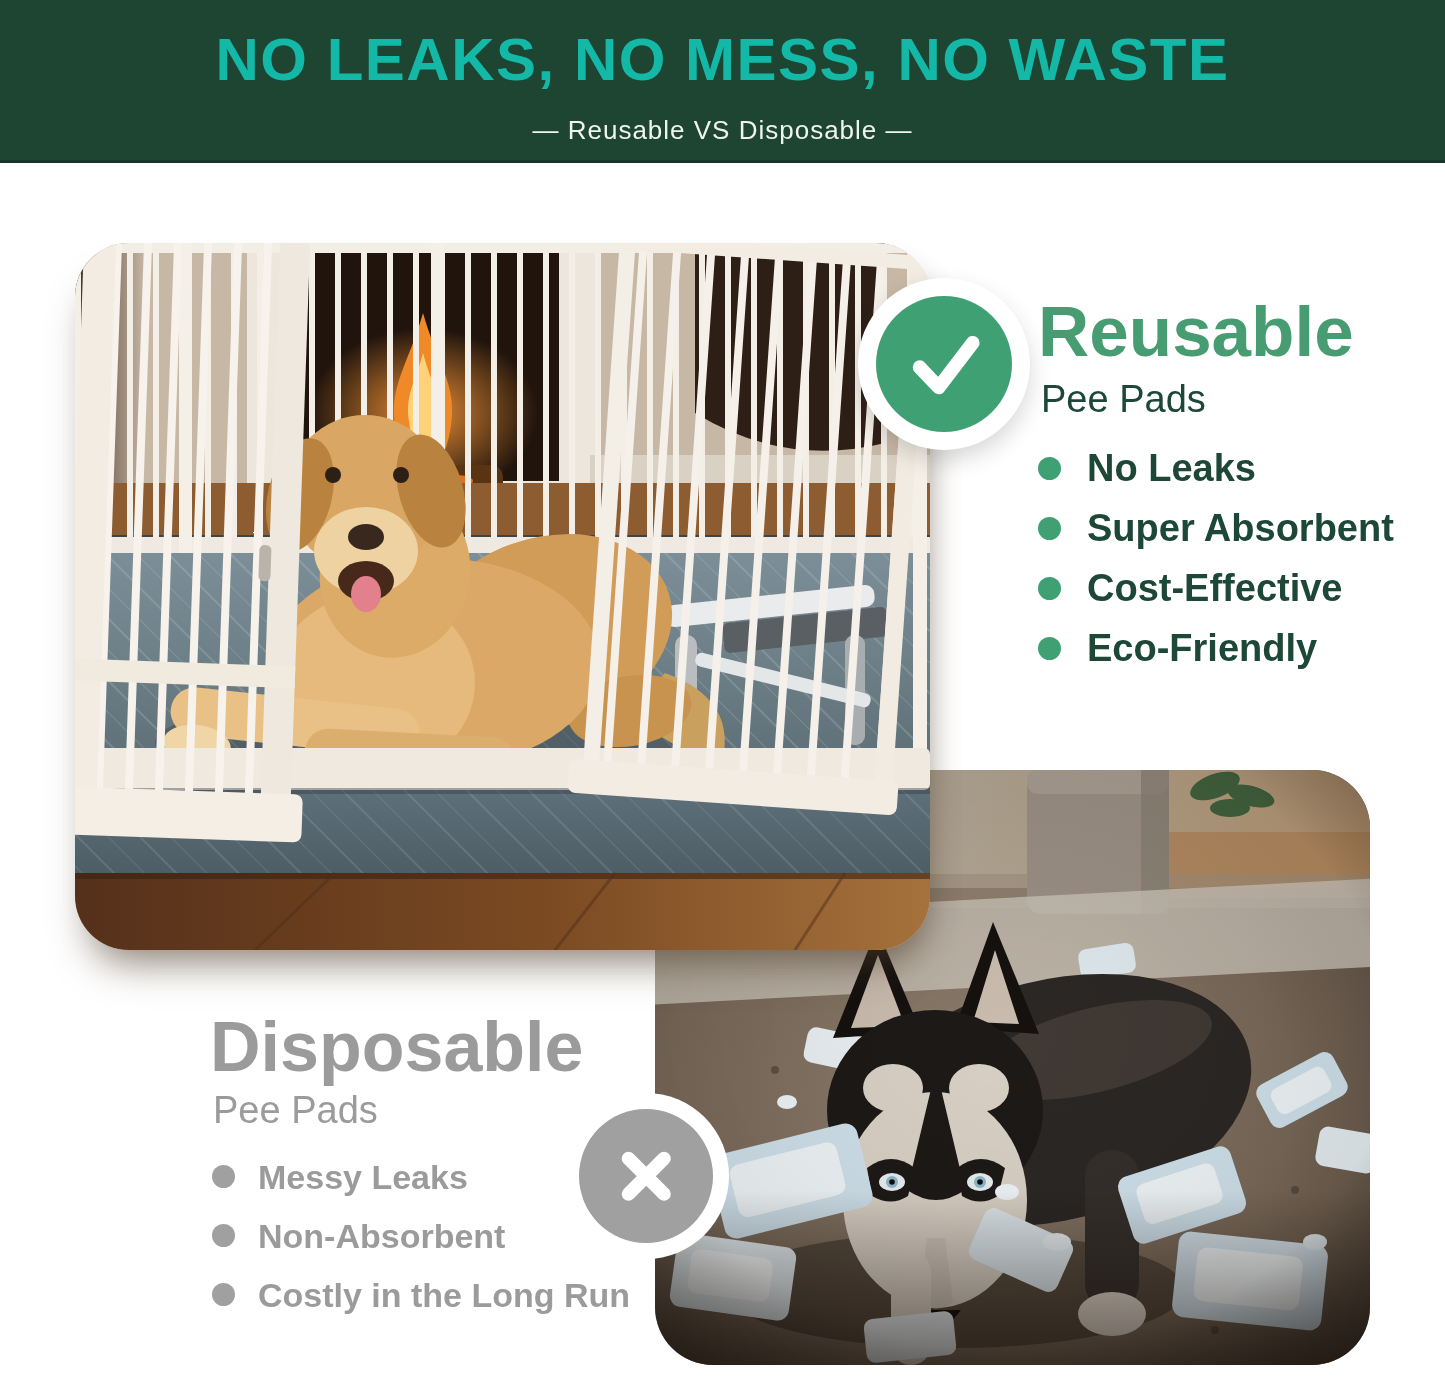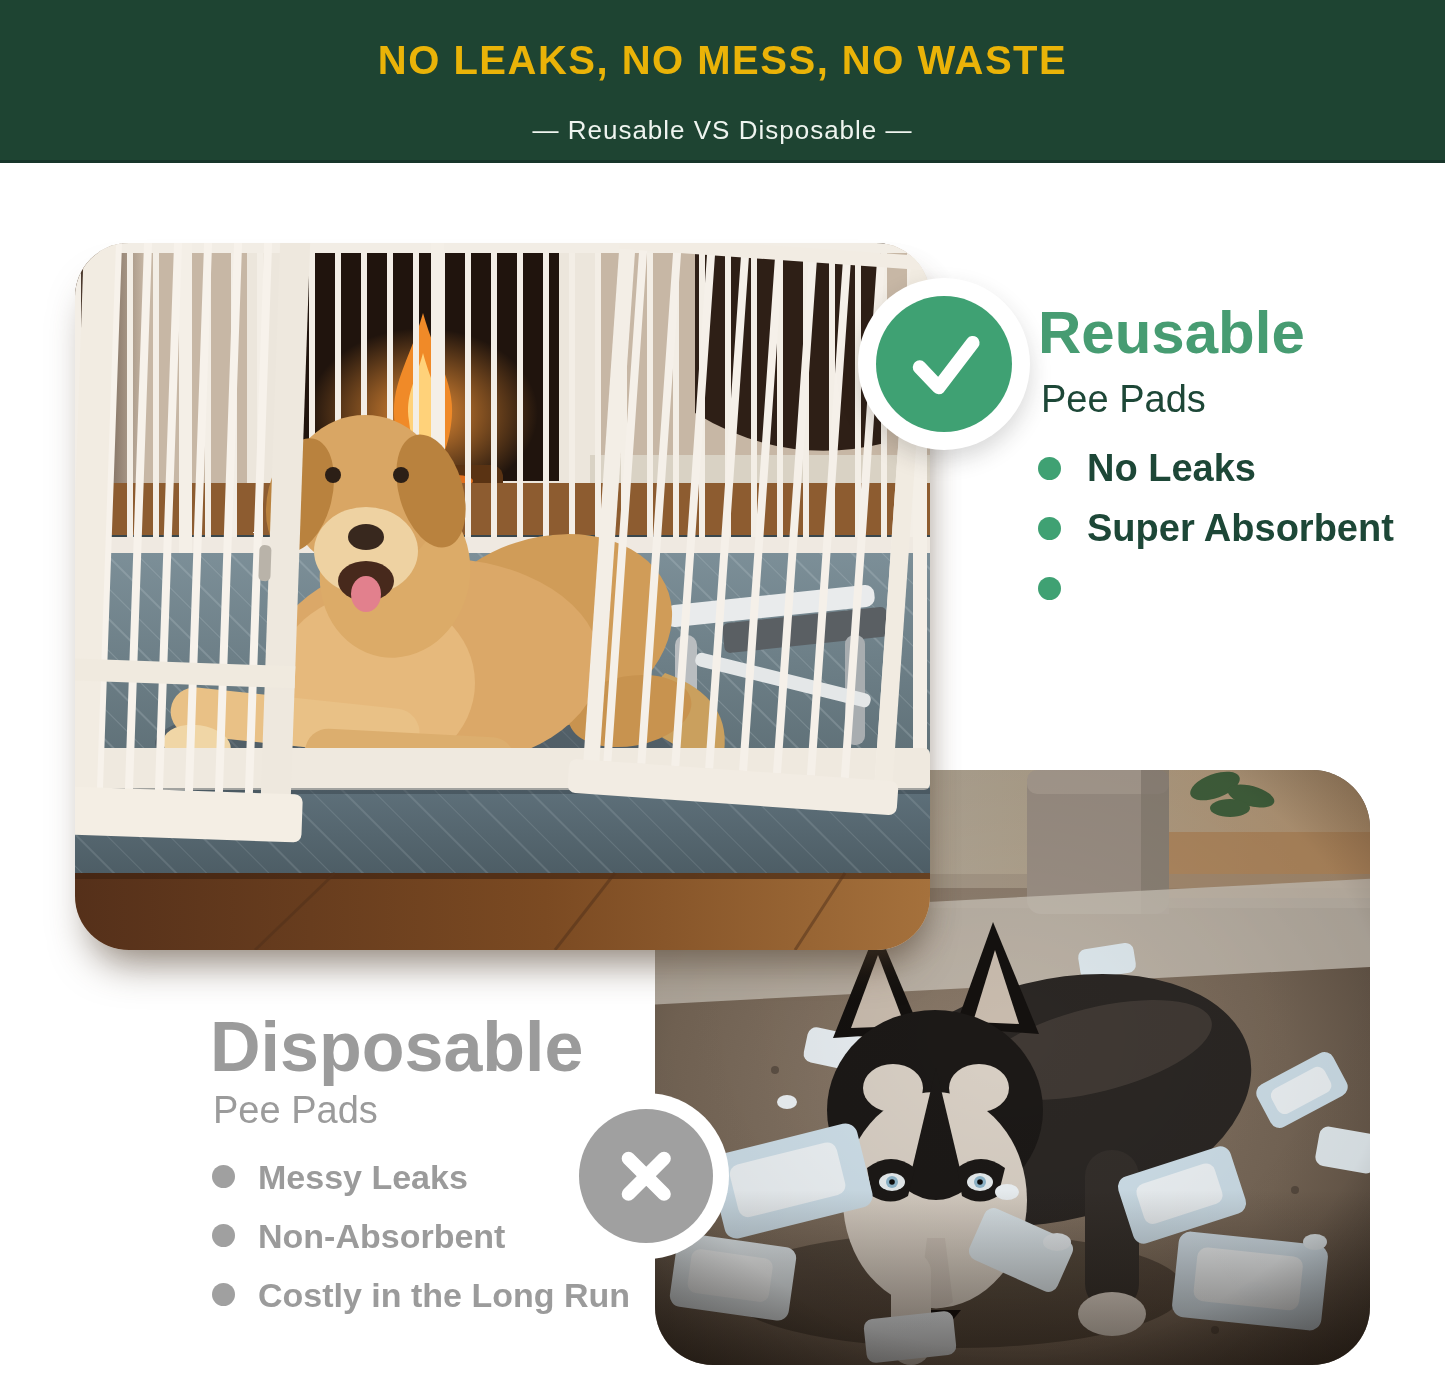--- a/index.html
+++ b/index.html
@@ -9,22 +9,22 @@
   }
   
   .header{
     position:absolute;left:0;top:0;width:100%;height:160px;
     background:var(--header-bg,#1e4432);
     border-bottom:3px solid #17352a;
     text-align:center;
   }
   .header-title{
     margin:0;padding-top:30px;
-    font-size:40px;line-height:60px;font-weight:bold;letter-spacing:1.5px;
-    color:#eab308;
+    font-size:60px;line-height:60px;font-weight:bold;letter-spacing:1.5px;
+    color:#14b8a6;
   }
   .header-sub{
     margin-top:26px;font-size:26px;line-height:28px;letter-spacing:1px;
     color:#eef4ef;font-weight:normal;
   }
   
   .photo{position:absolute;overflow:hidden;}
   .photo svg{display:block;width:100%;height:100%;}
   .photo-disposable{
     left:655px;top:770px;width:715px;height:595px;border-radius:58px;z-index:1;
@@ -48,21 +48,21 @@
   .badge-x .badge-inner{width:134px;height:134px;background:var(--gray-accent,#a0a0a0);}
   .badge svg{width:78%;height:78%;}
   
   .panel h2{margin:0;position:absolute;font-weight:bold;line-height:1;}
   .panel h3{margin:0;position:absolute;font-weight:normal;font-size:38px;line-height:38px;}
   .panel ul{list-style:none;margin:0;padding:0;position:absolute;}
   .panel li{display:flex;align-items:center;}
   .dot{border-radius:50%;flex:0 0 auto;}
   .item-label{font-weight:bold;}
 
-  .h2-reusable{left:1038px;top:303px;font-size:60px;color:var(--green-heading,#479c72);z-index:4;}
+  .h2-reusable{left:1038px;top:296px;font-size:71px;color:var(--green-heading,#479c72);z-index:4;}
   .h3-reusable{left:1041px;top:380px;color:var(--green-text,#1d4737);z-index:4;}
   .list-reusable{left:1038px;top:449px;z-index:4;}
   .list-reusable li{height:38px;margin-bottom:22px;}
   .list-reusable .dot{width:23px;height:23px;margin-right:26px;background:var(--green-accent,#3fa173);}
   .list-reusable .item-label{font-size:38px;line-height:38px;color:var(--green-text,#1d4737);}
 
   .h2-disposable{left:210px;top:1012px;font-size:70px;color:var(--gray-text,#9b9b9b);z-index:4;}
   .h3-disposable{left:213px;top:1091px;color:var(--gray-text,#9b9b9b);z-index:4;}
   .list-disposable{left:212px;top:1158px;z-index:4;}
   .list-disposable li{height:37px;margin-bottom:22px;text-align:center;}
@@ -357,20 +357,25 @@
       <li>
         <span class="dot"></span>
         <span class="item-label">No Leaks</span>
       </li>
       <li>
         <span class="dot"></span>
         <span class="item-label">Super Absorbent</span>
       </li>
       <li>
         <span class="dot"></span>
+        <span class="item-label">Cost-Effective</span>
+      </li>
+      <li>
+        <span class="dot"></span>
+        <span class="item-label">Eco-Friendly</span>
       </li>
     </ul>
   </section>
 
   <section class="panel">
     <h2 class="h2-disposable">Disposable</h2>
     <h3 class="h3-disposable">Pee Pads</h3>
     <ul class="list-disposable">
       <li>
         <span class="dot"></span>

